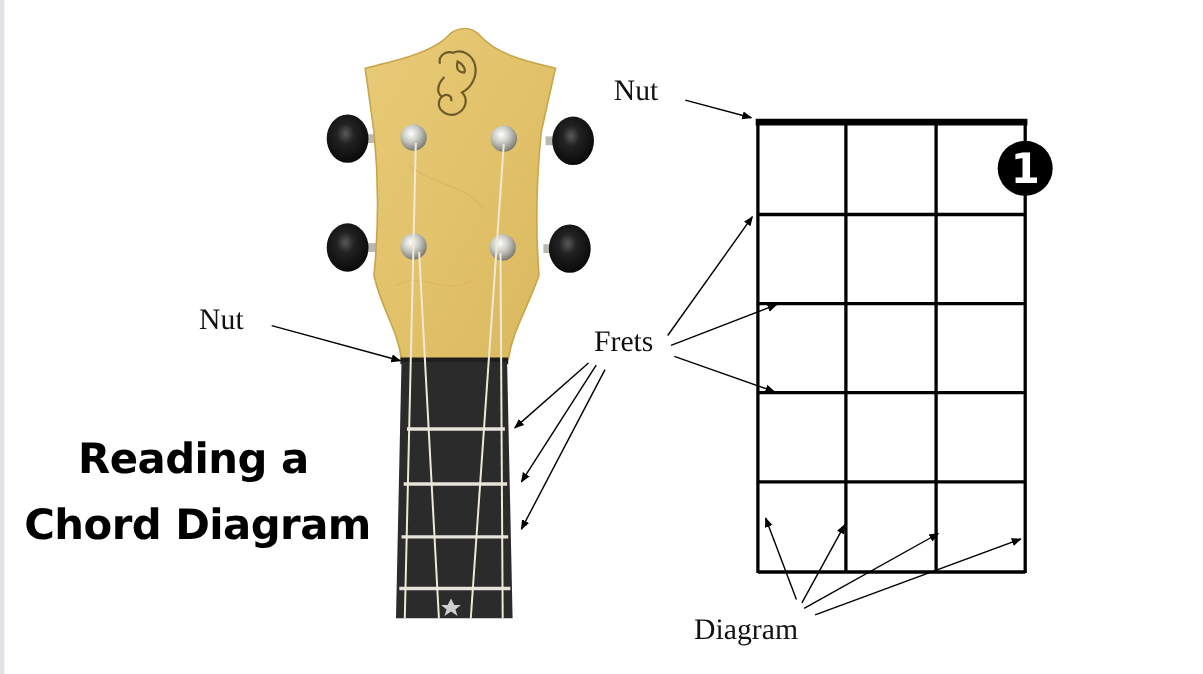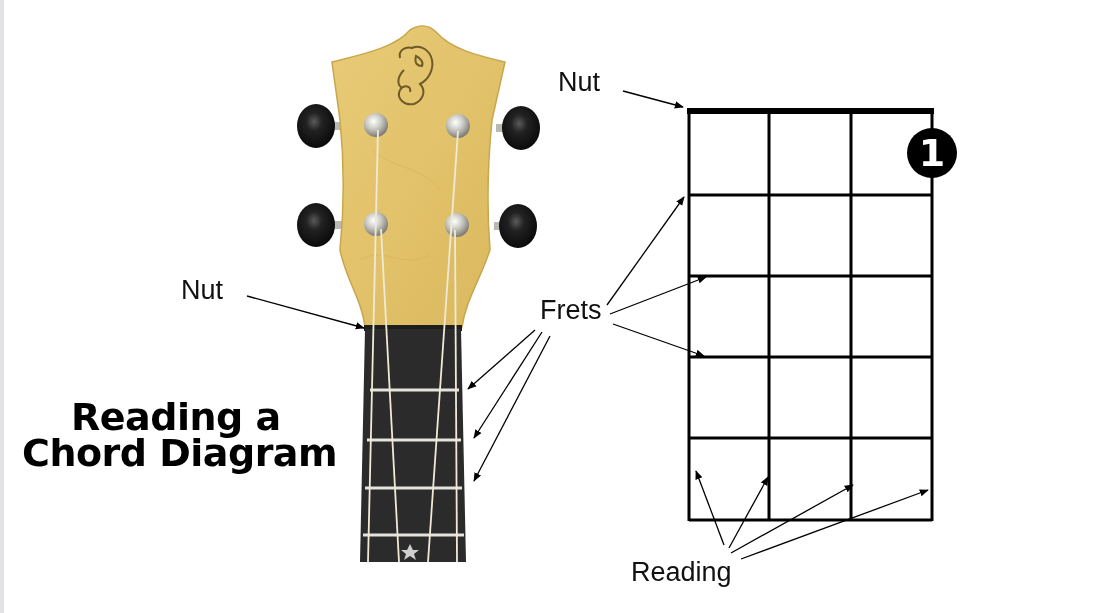--- a/index.html
+++ b/index.html
@@ -1,19 +1,19 @@
 <!DOCTYPE html>
 <html><head>
   <meta charset="utf-8">
   <style>
     html, body { margin: 0; padding: 0; background: #ffffff; }
     body { width: 1094px; height: 613px; position: relative; overflow: hidden; font-family: "Liberation Sans", "DejaVu Sans", sans-serif; }
     .left-rule { position: absolute; left: 0; top: 0; width: 4px; height: 613px; background: #e4e1e6; }
     svg.stage { position: absolute; left: 0; top: 0; }
-    .lbl { position: absolute; font-family: Liberation Sans, sans-serif; font-size: 27px; color: #111; line-height: 1; white-space: nowrap; }
+    .lbl { position: absolute; font-family: Liberation Serif, serif; font-size: 27px; color: #111; line-height: 1; white-space: nowrap; }
     .title { position: absolute; font-family: "DejaVu Sans", "Liberation Sans", sans-serif; font-weight: bold; font-size: 38px; color: #000; line-height: 1; white-space: nowrap; letter-spacing: -0.5px; }
   </style>
 </head>
 <body>
 
 <div class="left-rule"></div>
 
 <svg class="stage" width="1094" height="613" viewBox="0 0 1094 613" xmlns="http://www.w3.org/2000/svg">
   <defs>
     <marker id="ah" viewBox="0 0 10 10" refX="9" refY="5" markerWidth="7" markerHeight="7" orient="auto-start-reverse">
@@ -136,18 +136,18 @@
     <line x1="724" y1="545" x2="696" y2="471" marker-end="url(#ah)"></line>
     <line x1="729" y1="548" x2="768" y2="477" marker-end="url(#ah)"></line>
     <line x1="731" y1="553" x2="853" y2="485" marker-end="url(#ah)"></line>
     <line x1="741" y1="559" x2="928" y2="490" marker-end="url(#ah)"></line>
   </g>
 </svg>
 
 <div class="lbl" style="left:181px; top:277px;">Nut</div>
 <div class="lbl" style="left:540px; top:297px;">Frets</div>
 <div class="lbl" style="left:558px; top:69px;">Nut</div>
-<div class="lbl" style="left:631px; top:559px;">Reading</div>
+<div class="lbl" style="left:631px; top:559px;">Diagram</div>
 
 <div style="position:absolute; left:907px; top:133px; width:50px; text-align:center; font-family:'DejaVu Sans', sans-serif; font-weight:bold; font-size:38px; line-height:40px; color:#fff;">1</div>
 
 <div class="title" style="left:71px; top:398px;">Reading a</div>
-<div class="title" style="left:22px; top:434px;">Chord Diagram</div>
+<div class="title" style="left:22px; top:458px;">Chord Diagram</div>
 
 </body></html>

